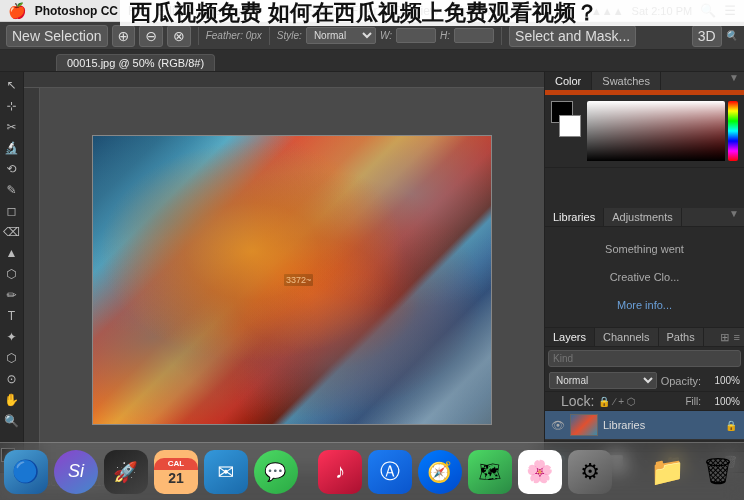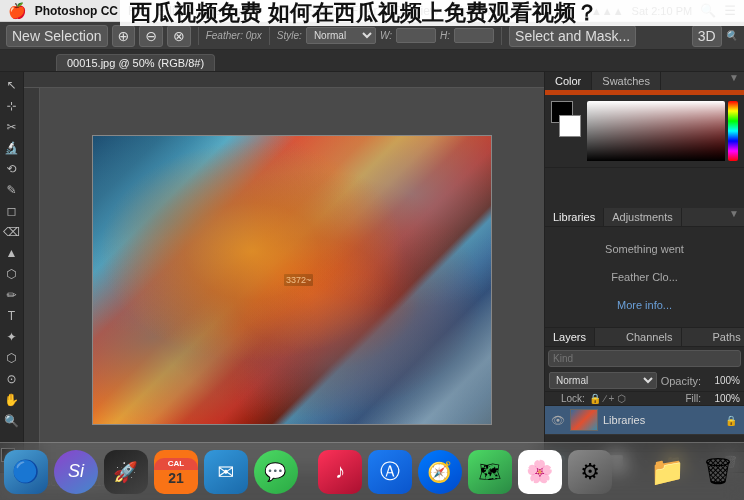--- a/index.html
+++ b/index.html
@@ -203,21 +203,20 @@
       min-height: 70px; display: flex; flex-direction: column;
       align-items: center; justify-content: center; gap: 16px;
     }
     #lib-content .link { color: #6a9fd8; cursor: pointer; }
 
     
     #layers-panel { flex: 1; display: flex; flex-direction: column; min-height: 0; }
     #layers-tabs {
       display: flex; background: #333; border-bottom: 1px solid #222;
       align-items: center;
-      gap: 23px;
     }
     .layers-tab {
       padding: 3px 8px; font-size: 11px; color: #bbb; cursor: pointer;
       border-right: 1px solid #222;
     }
     .layers-tab.active { background: #2a2a2a; color: #eee; }
     #layers-panel-icons {
       margin-left: auto; display: flex; gap: 4px; padding-right: 4px;
     }
     .lpi { color: #888; font-size: 11px; cursor: pointer; }
@@ -234,21 +233,21 @@
     .mode-select {
       background: #444; border: 1px solid #555; color: #ddd;
       font-size: 10px; padding: 1px 2px; border-radius: 2px; flex: 1;
     }
     .opacity-label { color: #aaa; font-size: 11px; }
     .opacity-val { color: #ddd; font-size: 10px; width: 35px; text-align: right; }
     #layers-fill-bar {
       display: flex; align-items: center; padding: 1px 4px; gap: 4px;
       border-bottom: 1px solid #222;
     }
-    .lock-label { color: #aaa; font-size: 10px; padding-left: 12px; }
+    .lock-label { color: #aaa; font-size: 14px; padding-left: 12px; }
     .fill-label { color: #aaa; font-size: 10px; }
     .fill-val { color: #ddd; font-size: 10px; width: 35px; text-align: right; }
     #layers-list { flex: 1; overflow-y: auto; background: #2a2a2a; }
     .layer-item {
       display: flex; align-items: center; padding: 3px 6px; gap: 5px;
       border-bottom: 1px solid #333; cursor: pointer;
       background: #3d5a7a;
     }
     .layer-eye { color: #aaa; font-size: 11px; cursor: pointer; }
     .layer-thumb {
@@ -416,21 +415,21 @@
     </div>
 
     <div id="libraries-panel">
       <div id="lib-tabs">
         <span class="lib-tab active">Libraries</span>
         <span class="lib-tab">Adjustments</span>
         <span class="panel-arrow">▼</span>
       </div>
       <div id="lib-content">
         <span>Something went</span>
-        <span>Feather Clo...</span>
+        <span>Creative Clo...</span>
         <span class="link">More info...</span>
       </div>
     </div>
 
     <div id="layers-panel">
       <div id="layers-tabs">
         <span class="layers-tab active">Layers</span>
         <span class="layers-tab">Channels</span>
         <span class="layers-tab">Paths</span>
         <div id="layers-panel-icons">
@@ -486,21 +485,21 @@
 <div id="dock">
   <div class="dock-icon" style="background:linear-gradient(145deg,#4a9fd4,#1a5a9a); border-radius:12px;">
     <span style="font-size:22px;">🔵</span>
   </div>
   <div class="dock-icon" style="background:linear-gradient(145deg,#8a44cc,#4488cc); border-radius:50%;">
     <span style="font-size:18px; color:white; font-style:italic;">Si</span>
   </div>
   <div class="dock-icon" style="background:linear-gradient(145deg,#222,#444); border-radius:12px;">
     <span style="font-size:20px;">🚀</span>
   </div>
-  <div class="dock-icon" style="background:#f97316; border-radius:10px; flex-direction:column; font-size:10px; font-weight:bold;">
+  <div class="dock-icon" style="background:#fdba74; border-radius:10px; flex-direction:column; font-size:10px; font-weight:bold;">
     <div style="background:#e74c3c; width:100%; border-radius:10px 10px 0 0; height:12px; display:flex; align-items:center; justify-content:center; color:white; font-size:8px;">CAL</div>
     <div style="font-size:14px; font-weight:bold; color:#333;">21</div>
   </div>
   <div class="dock-icon" style="background:linear-gradient(145deg,#3498db,#1a6aaa); border-radius:10px;">
     <span style="font-size:20px; color:white;">✉</span>
   </div>
   <div class="dock-icon" style="background:linear-gradient(145deg,#4cd964,#2aaa44); border-radius:50%;">
     <span style="font-size:18px;">💬</span>
   </div>
   <div class="dock-sep"></div>

